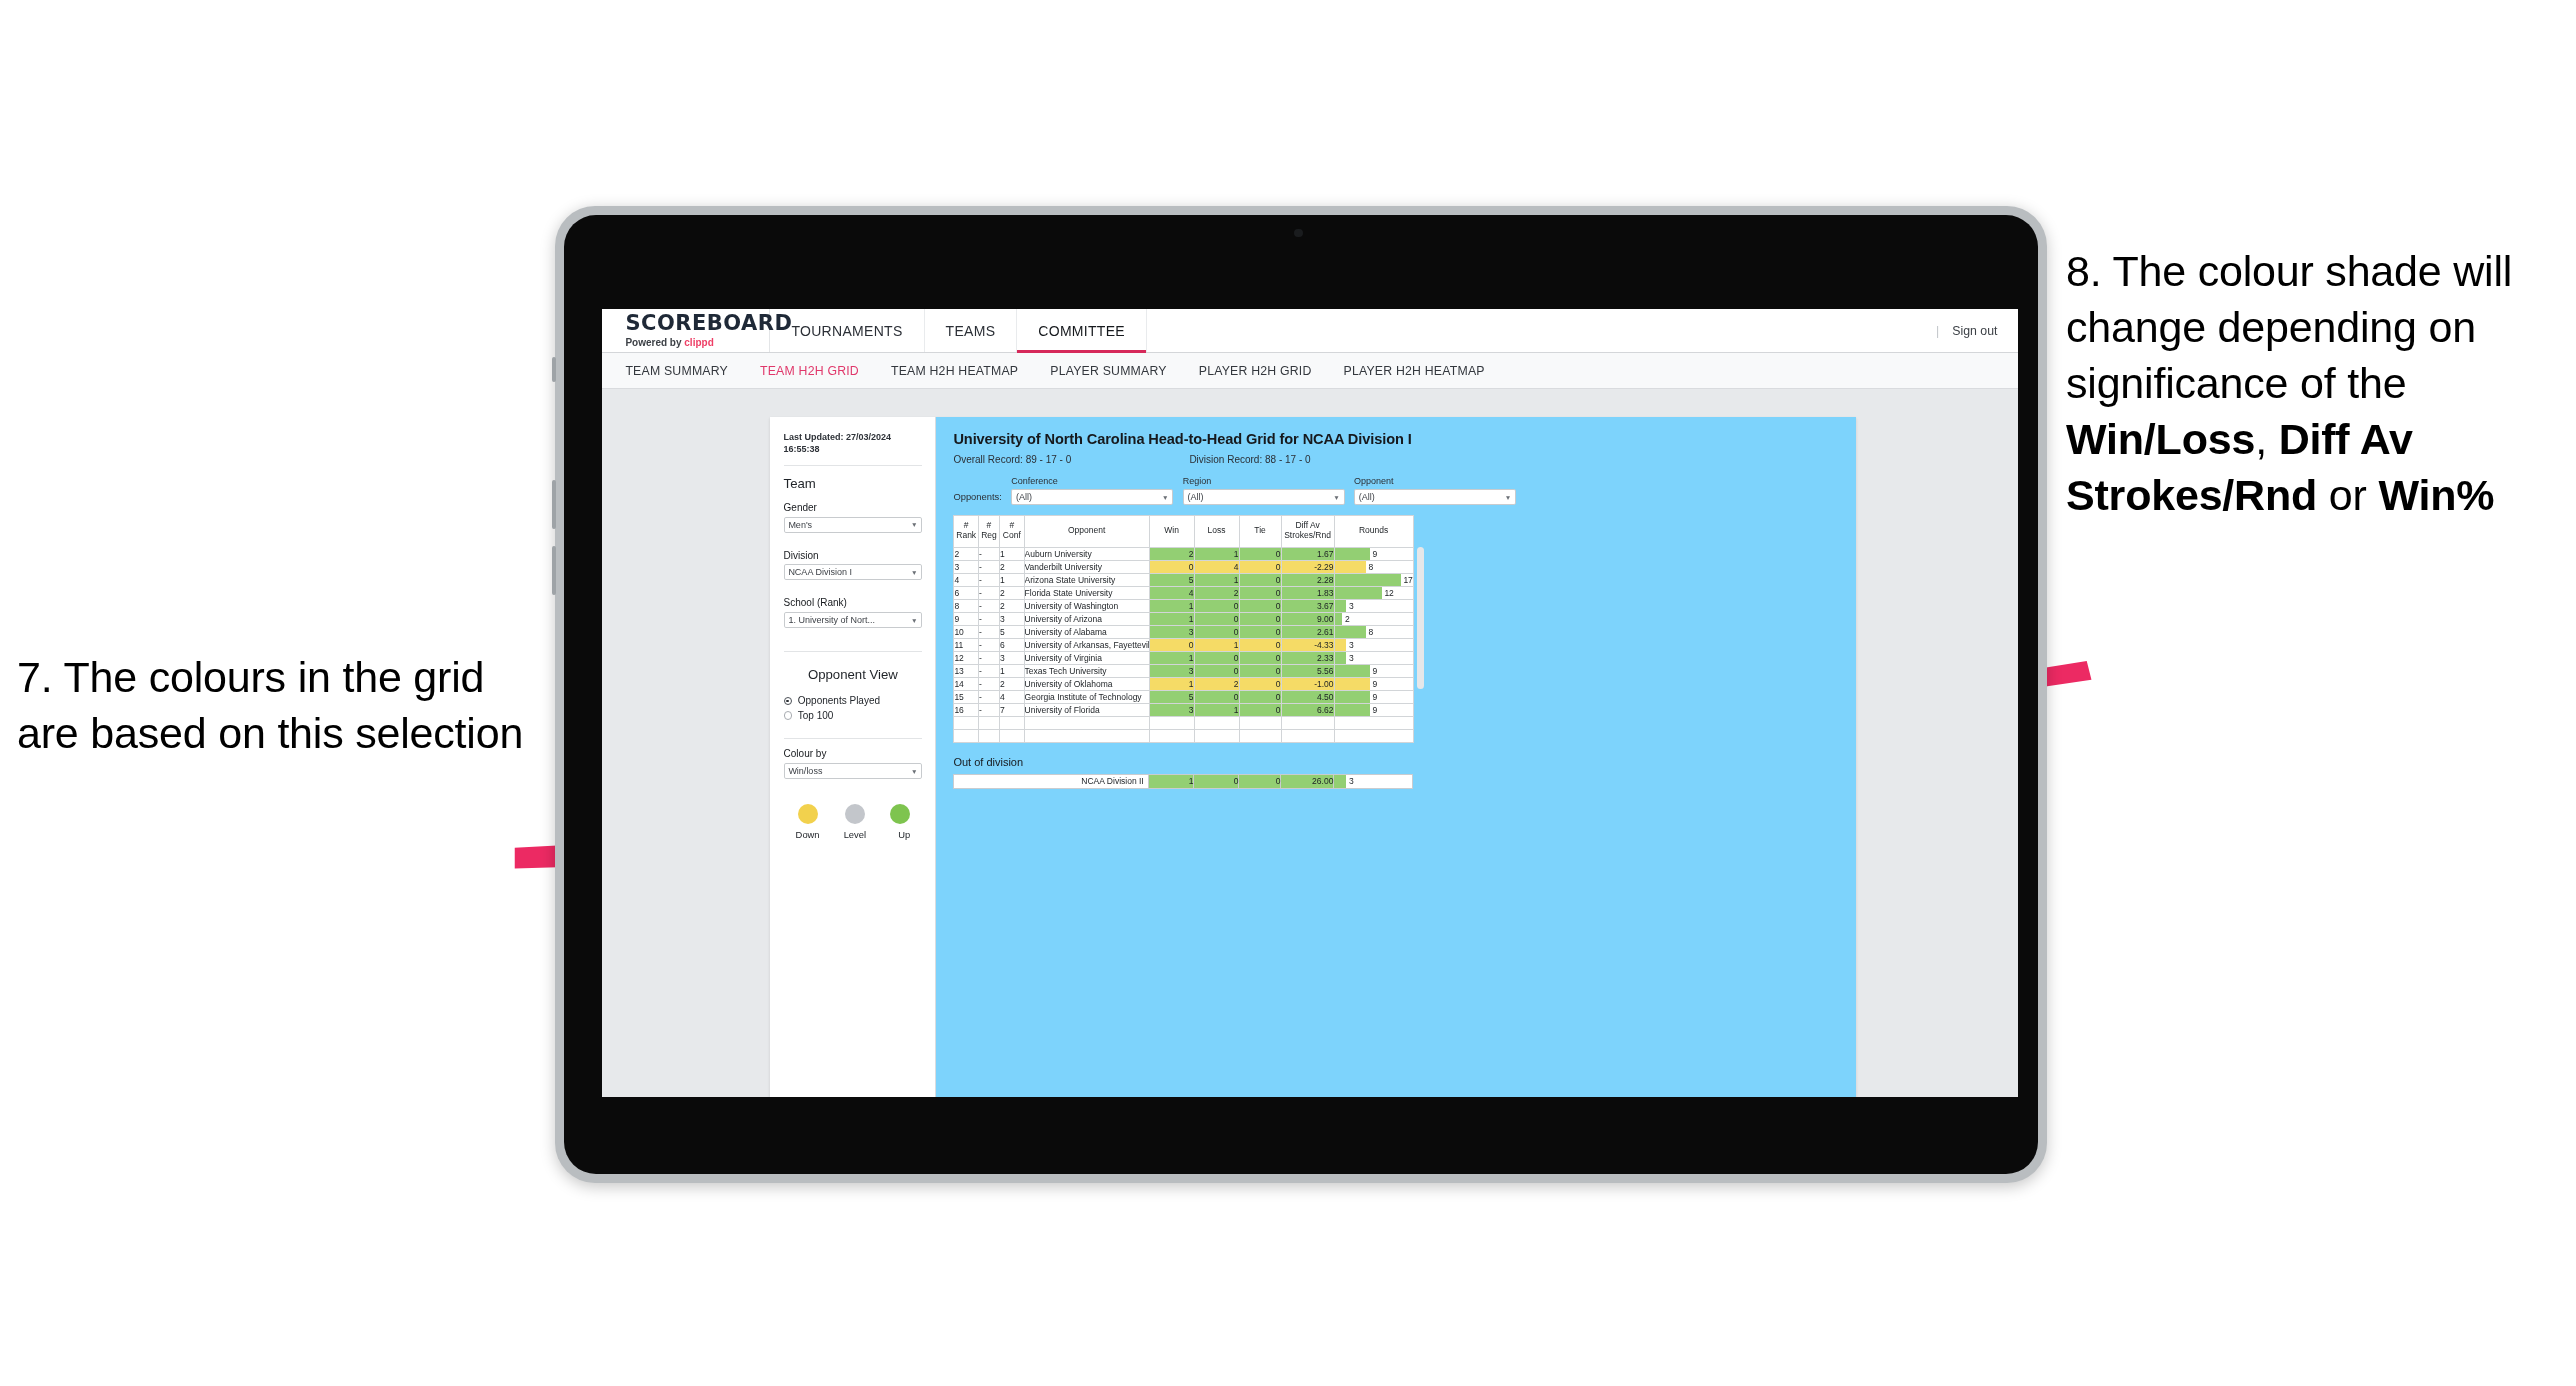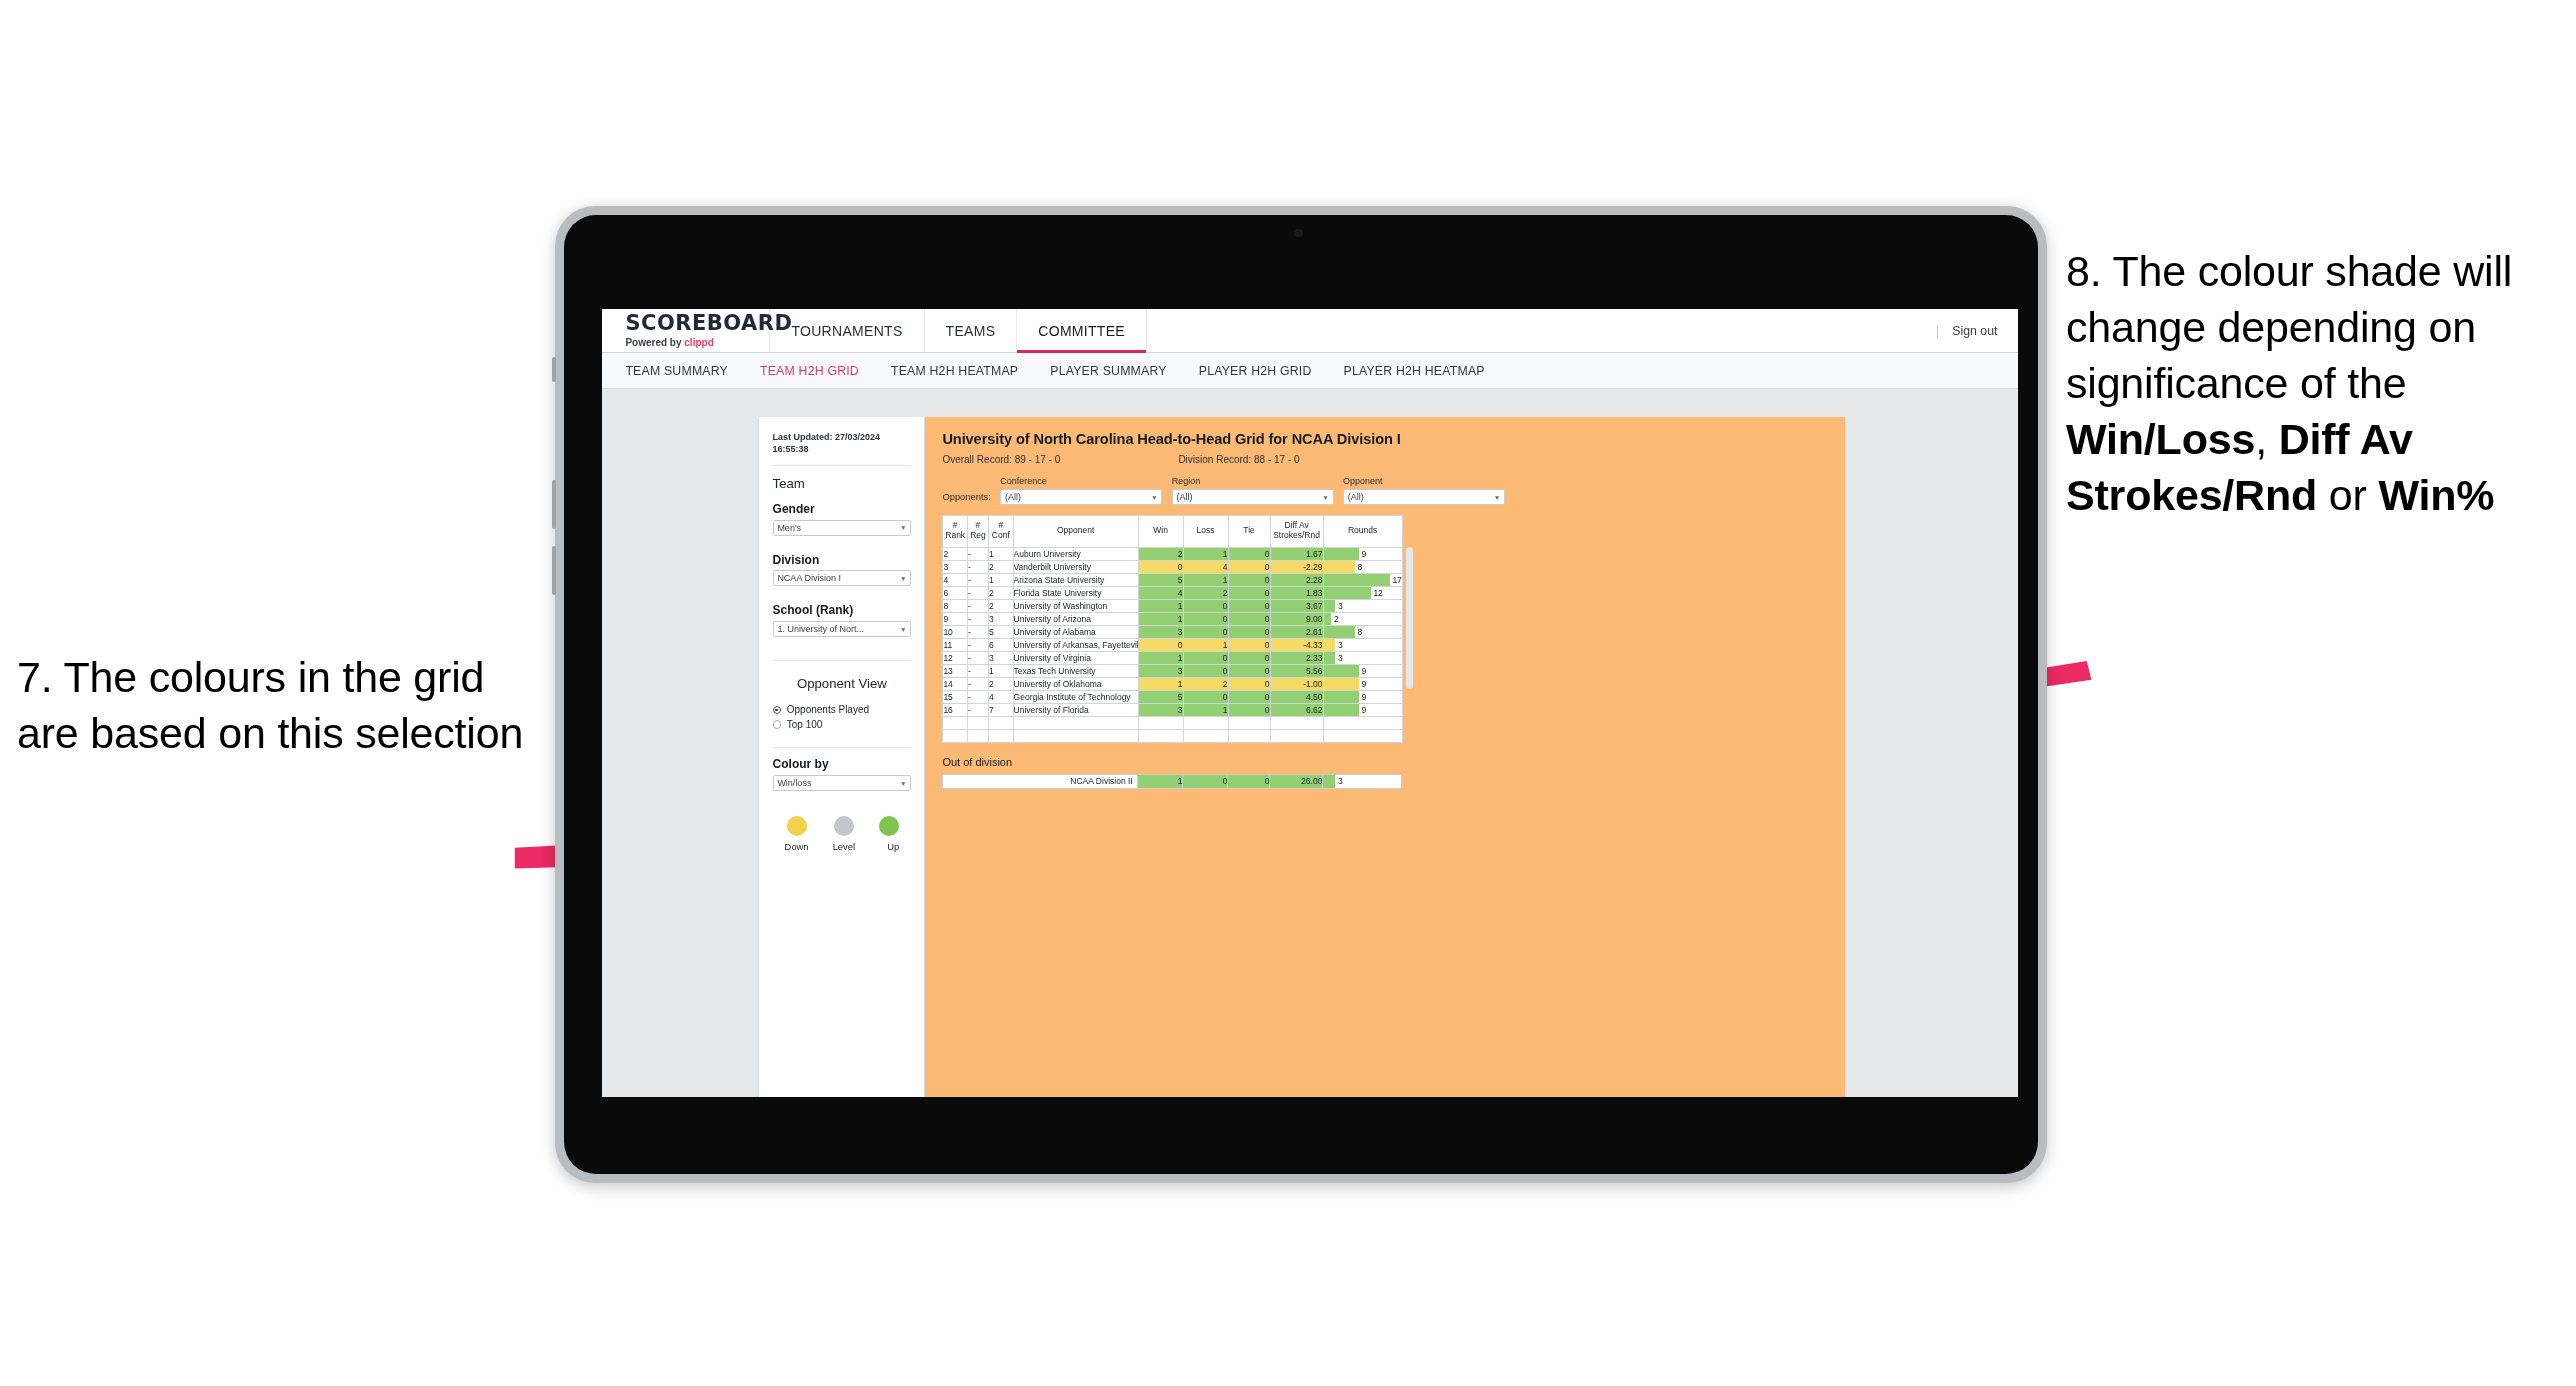--- a/index.html
+++ b/index.html
@@ -78,35 +78,35 @@
   .subnav {
     height: 36px; background:#f8f9fa; display:flex; align-items:center;
     padding-left: 23px; gap: 32px; border-bottom:0.9px solid #d9dbde;
   }
   .subnav .sitem { font-size:12.3px; color:#33373d; letter-spacing:0.2px; cursor:pointer; white-space:nowrap; }
   .subnav .sitem.active { color:#e0376a; }
 
   
   .workspace { height: 708px; background:#e7e9eb; padding: 26.4px 0 0 0; position:relative; }
   .viz {
-    position:absolute; left:157px; top:28px; width:1086px; height:794px;
-    background:#fdba74; box-shadow:0 0.9px 2.8px rgba(0,0,0,.13); display:flex; flex-direction:column;
+    position:absolute; left:168px; top:28px; width:1086px; height:794px;
+    background:#7dd3fc; box-shadow:0 0.9px 2.8px rgba(0,0,0,.13); display:flex; flex-direction:column;
   }
   .viz-body { flex:1; display:flex; min-height:0; }
 
   
   .side {
     width: 166px; border-right:0.9px solid #dadcdf; padding: 13.2px 13.2px 0 13.2px;
     display:flex; flex-direction:column; background:#fff;
   }
   .lastupd { font-size:9px; color:#2e3238; font-weight:700; line-height:1.35; }
   .hr { height:0.9px; background:#e2e4e6; margin: 10.4px 0 9.4px 0; }
   .side h3 { font-size:13.2px; font-weight:400; color:#1f2328; margin-bottom:11.3px; }
   .side h3.center { text-align:center; }
-  .fl { font-size:12px; color:#16191d; font-weight:700; margin-bottom:3.8px; }
+  .fl { font-size:10px; color:#16191d; font-weight:400; margin-bottom:3.8px; }
   .sel {
     height:16px; border:0.9px solid #c8cbce; background:#fff; border-radius:1.9px;
     display:flex; align-items:center; padding:0 3.8px; font-size:9px; color:#3b3f45;
     position:relative; cursor:pointer; white-space:nowrap; overflow:hidden;
   }
   .sel .caret { margin-left:auto; font-size:6.6px; color:#6a6f75; }
   .gap { height:17px; }
   .radios { margin-top:1.9px; }
   .rrow { display:flex; align-items:center; gap:5.7px; margin-bottom:3.8px; font-size:10px; color:#22262b; cursor:pointer; }
   .rdot { width:8.5px; height:8.5px; border-radius:50%; border:0.9px solid #a8acb1; background:#fff; position:relative; flex:none; }

